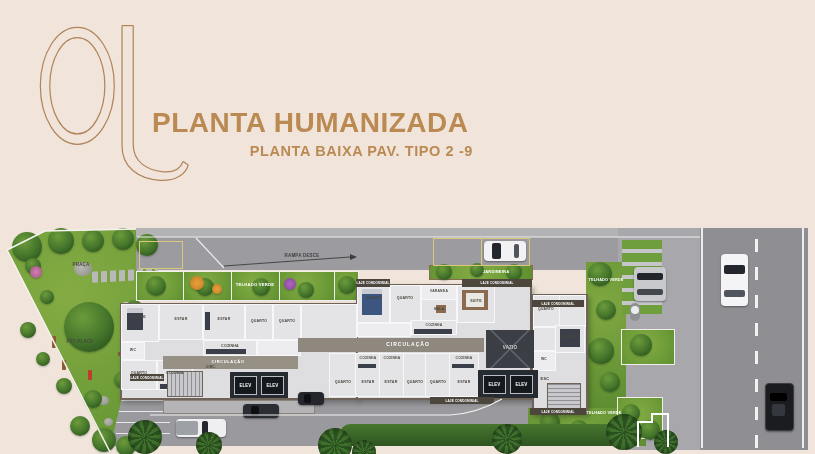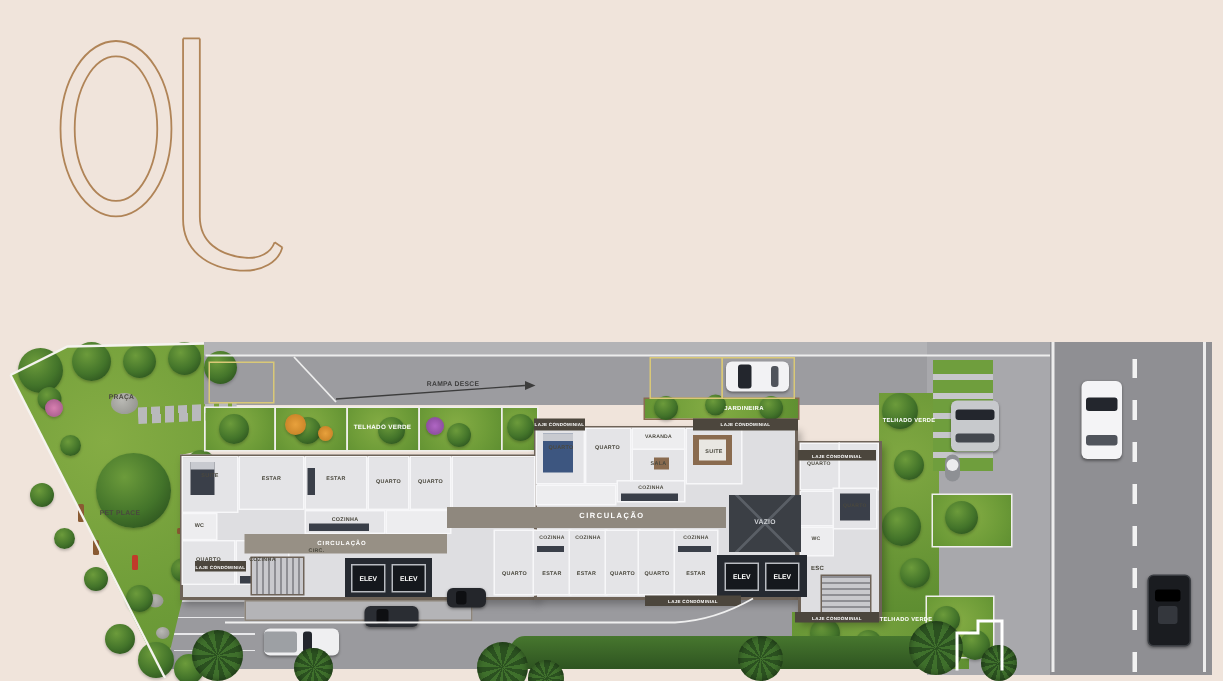--- a/index.html
+++ b/index.html
@@ -43,20 +43,22 @@
 <div id="stage">
 
   <svg class="abs" style="left:24px;top:12px;width:172px;height:182px;overflow:visible" viewBox="0 0 200 200" fill="none" stroke="#B08457" stroke-width="1.4">
     <ellipse cx="62" cy="80" rx="43" ry="68"></ellipse>
     <ellipse cx="62" cy="80" rx="32" ry="56"></ellipse>
     <path d="M114,10 V150 C114,174 132,188 158,190 C176,191 188,183 191,172"></path>
     <path d="M127,10 V148 C127,168 142,178 162,180 C174,181 182,176 185,168"></path>
     <path d="M114,10 H127"></path>
     <path d="M191,172 L185,168"></path>
   </svg>
+  <div id="title">PLANTA HUMANIZADA</div>
+  <div id="subtitle">PLANTA BAIXA PAV. TIPO 2 -9</div>
 
   <div class="abs" style="left:136px;top:228px;width:664px;height:10px;background:#B3B3B6"></div>
   <div class="abs" style="left:136px;top:237px;width:564px;height:33px;background:#9C9CA0"></div>
   <div class="abs" style="left:114px;top:394px;width:586px;height:52px;background:#9A9A9E"></div>
   <div class="abs" style="left:116px;top:398px;width:54px;height:46px;background:repeating-linear-gradient(0deg,transparent 0 10px,#E8E8EA 10px 11px)"></div>
   <div class="abs" style="left:185px;top:407px;width:52px;height:7px;background:#6F9E3C"></div>
   <div class="abs" style="left:618px;top:228px;width:82px;height:222px;background:#A8A8AC"></div>
   <div class="abs" style="left:700px;top:228px;width:108px;height:222px;background:#8F8F93"></div>
   <div class="abs" style="left:701px;top:228px;width:2px;height:220px;background:#EDEDED"></div>
   <div class="abs" style="left:802px;top:228px;width:2px;height:220px;background:#EDEDED"></div>

